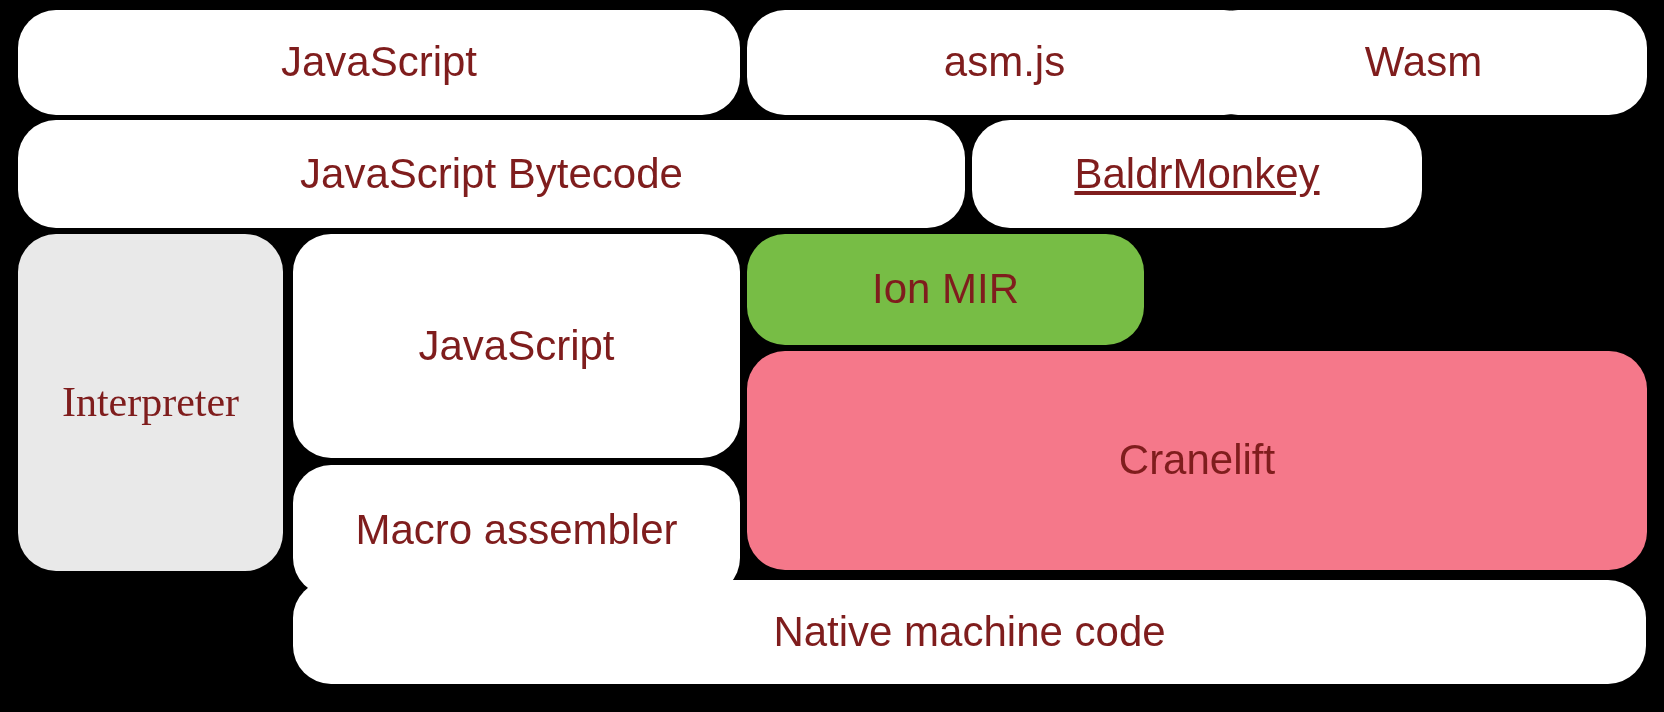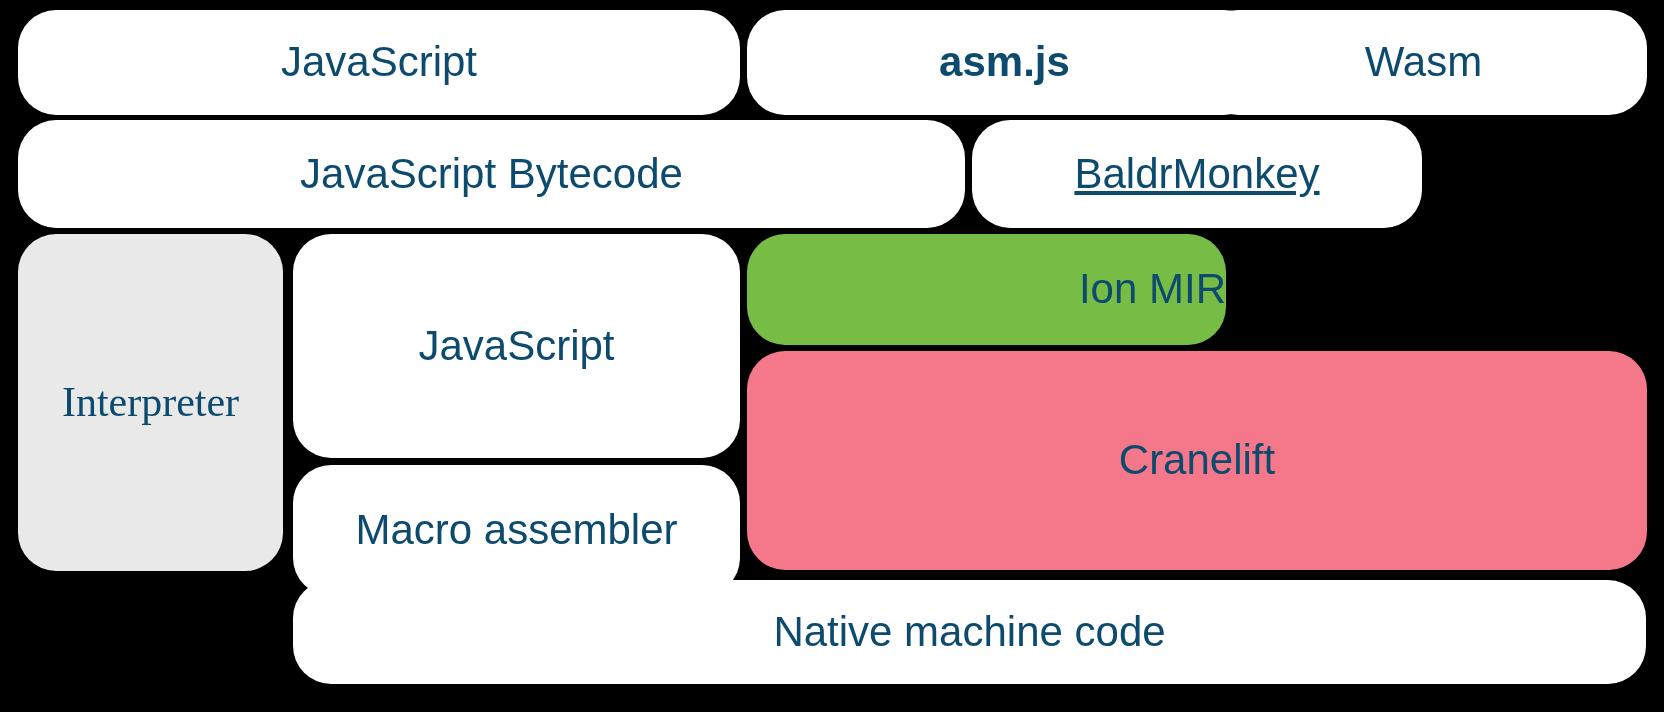--- a/index.html
+++ b/index.html
@@ -12,42 +12,42 @@
     width: 1664px;
     height: 712px;
     background: #000000;
     overflow: hidden;
     font-family: "Liberation Sans", sans-serif;
   }
   .box {
     position: absolute;
     border-radius: 38px;
     background: #ffffff;
-    color: #0c4a6e;
+    color: #7f1d1d;
     display: flex;
     align-items: center;
     justify-content: center;
     text-align: center;
     font-size: 42px;
     line-height: 1.35;
     box-sizing: border-box;
   }
   .label { display: block; }
 
   
   .b-javascript        { left: 18px;   top: 10px;  width: 722px;  height: 105px; }
-  .b-asmjs             { left: 747px;  top: 10px;  width: 515px;  height: 105px; font-weight: bold; }
+  .b-asmjs             { left: 747px;  top: 10px;  width: 515px;  height: 105px; }
   .b-wasm              { left: 1200px; top: 10px;  width: 447px;  height: 105px; }
   
   .b-bytecode          { left: 18px;   top: 120px; width: 947px;  height: 108px; }
   .b-baldrmonkey       { left: 972px;  top: 120px; width: 450px;  height: 108px; text-decoration: underline; }
   
   .b-interpreter       { left: 18px;   top: 234px; width: 265px;  height: 337px; background: #e9e9e9; font-family: Liberation Serif, serif; }
   .b-baseline          { left: 293px;  top: 234px; width: 447px;  height: 224px; }
-  .b-ionmir            { left: 747px;  top: 234px; width: 479px;  height: 111px; background: #77bd45; justify-content: flex-end; }
+  .b-ionmir            { left: 747px;  top: 234px; width: 397px;  height: 111px; background: #77bd45; }
   .b-cranelift         { left: 747px;  top: 351px; width: 900px;  height: 219px; background: #f5788a; }
   .b-macroassembler    { left: 293px;  top: 465px; width: 447px;  height: 131px; }
   .b-native            { left: 293px;  top: 580px; width: 1353px; height: 104px; }
 </style>
 </head>
 <body>
 
 <div class="stage">
 
   <div class="box b-javascript">

